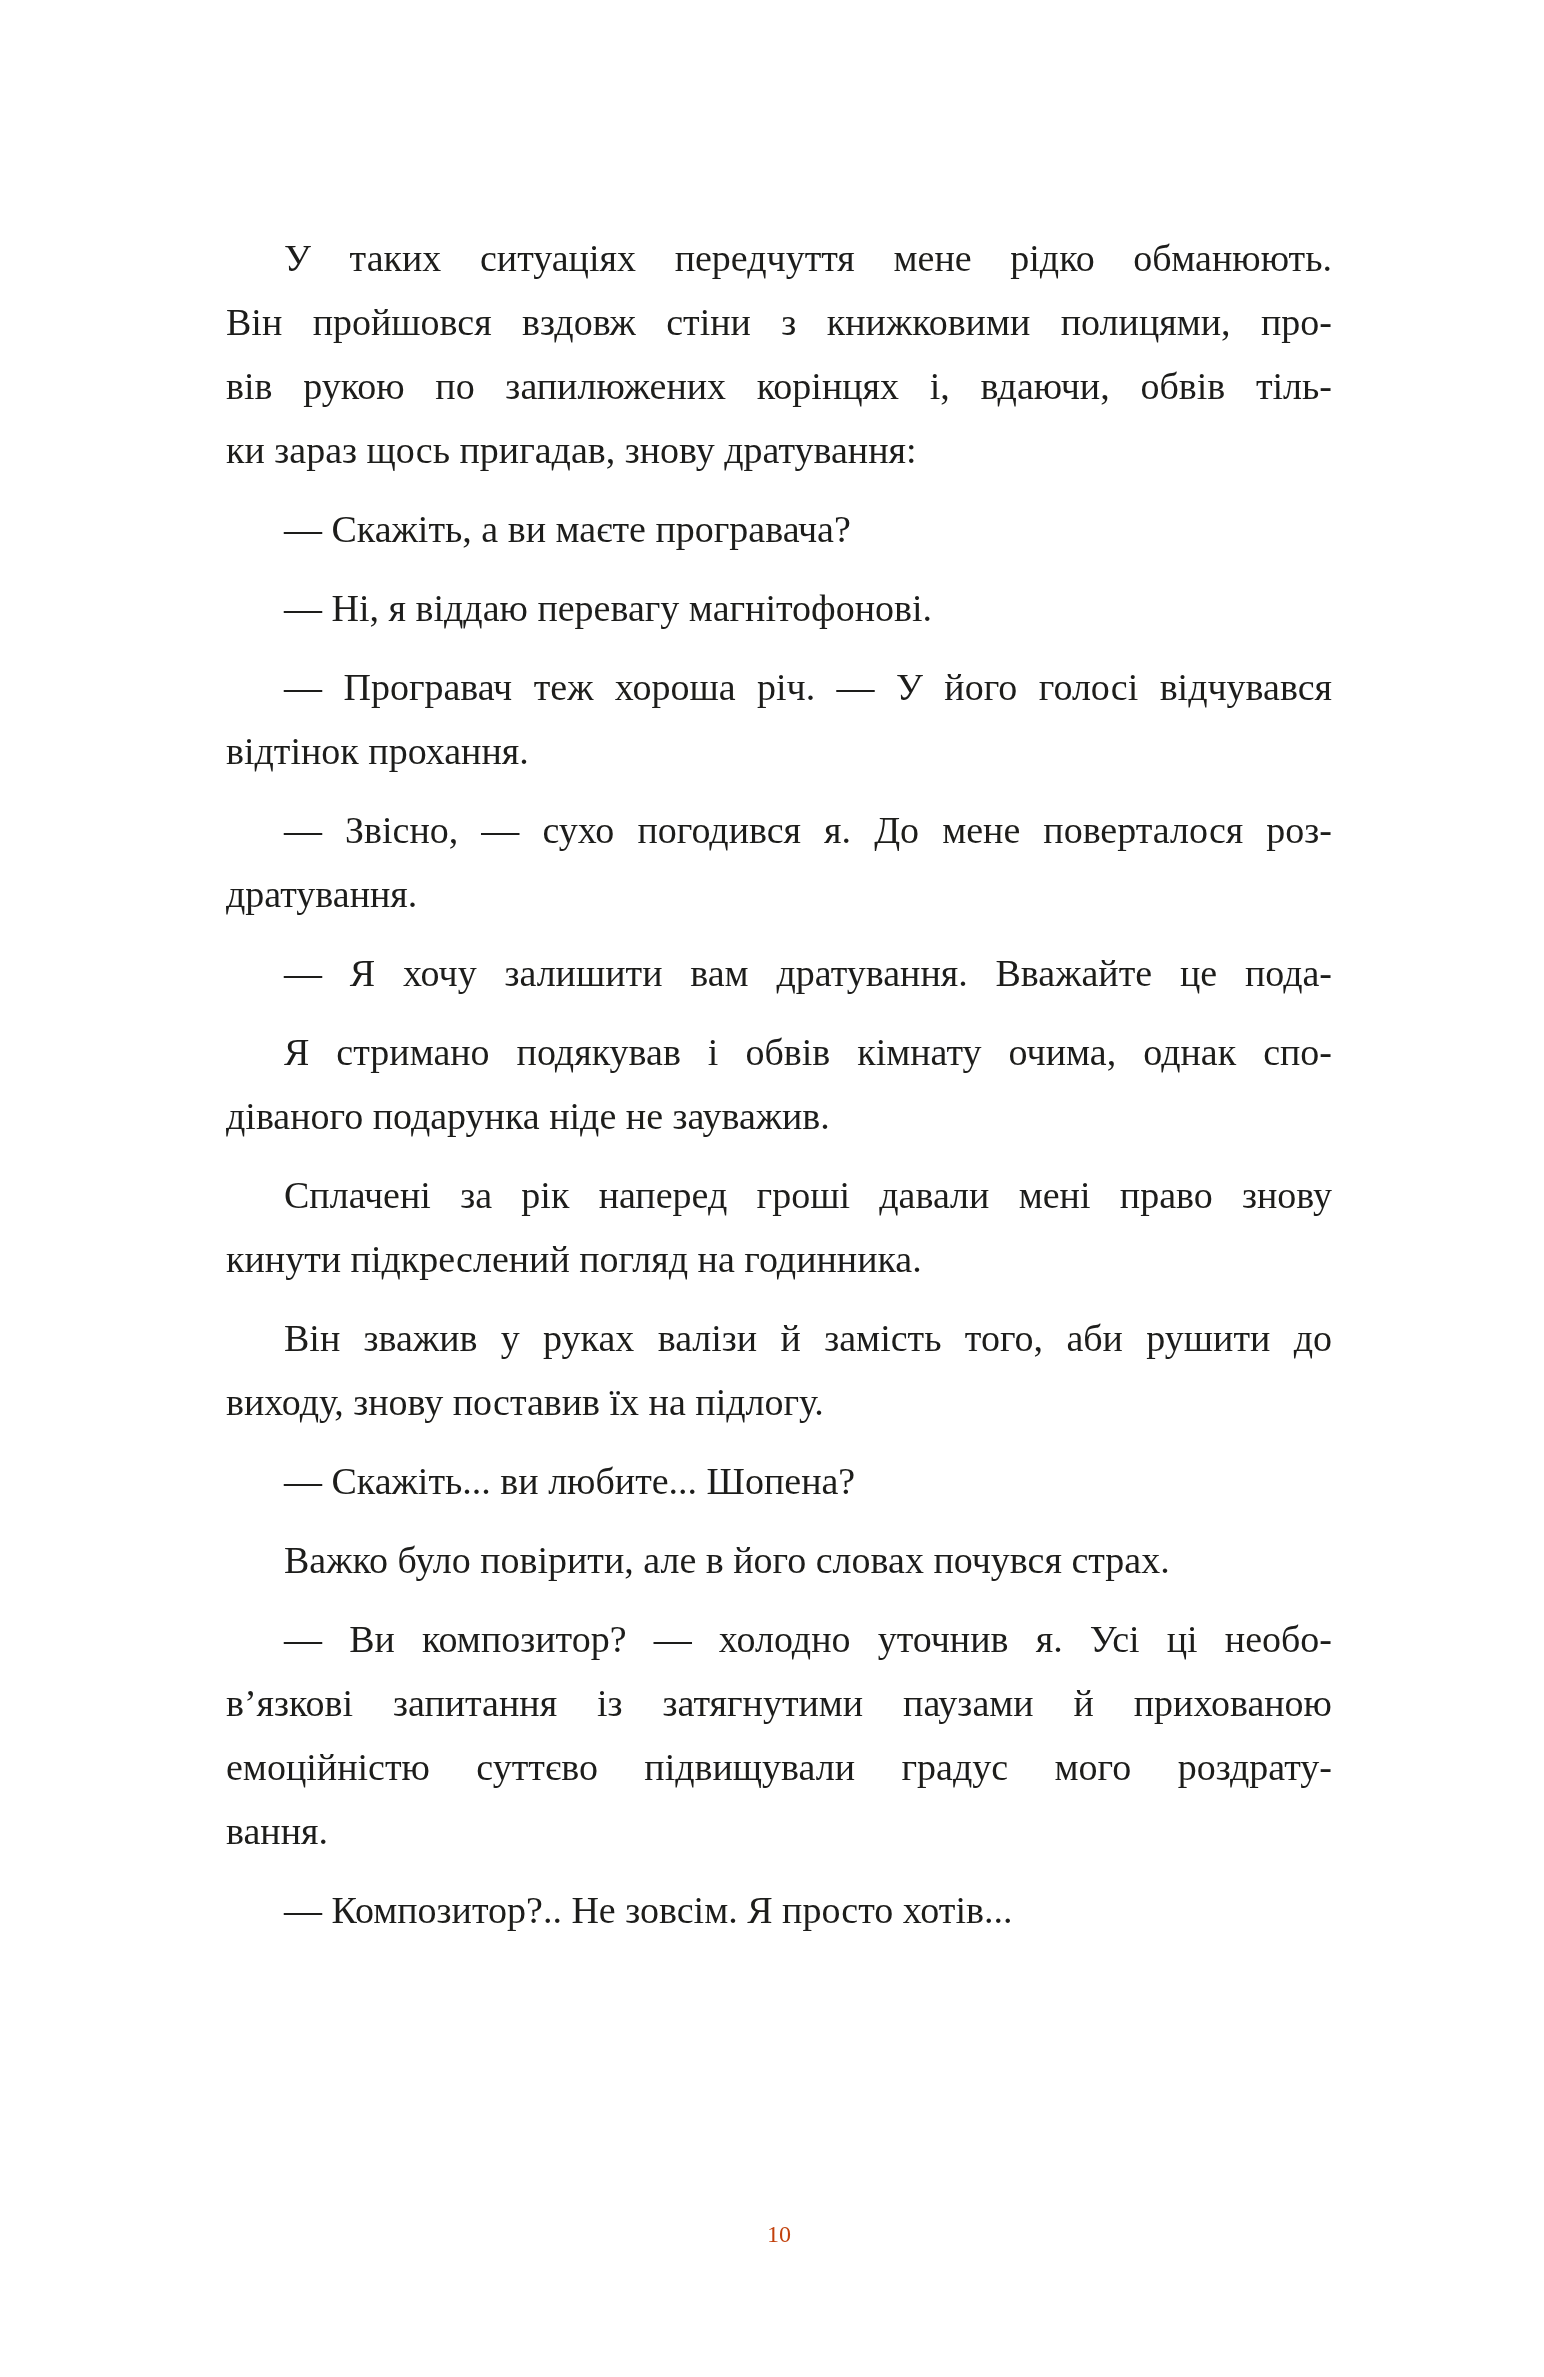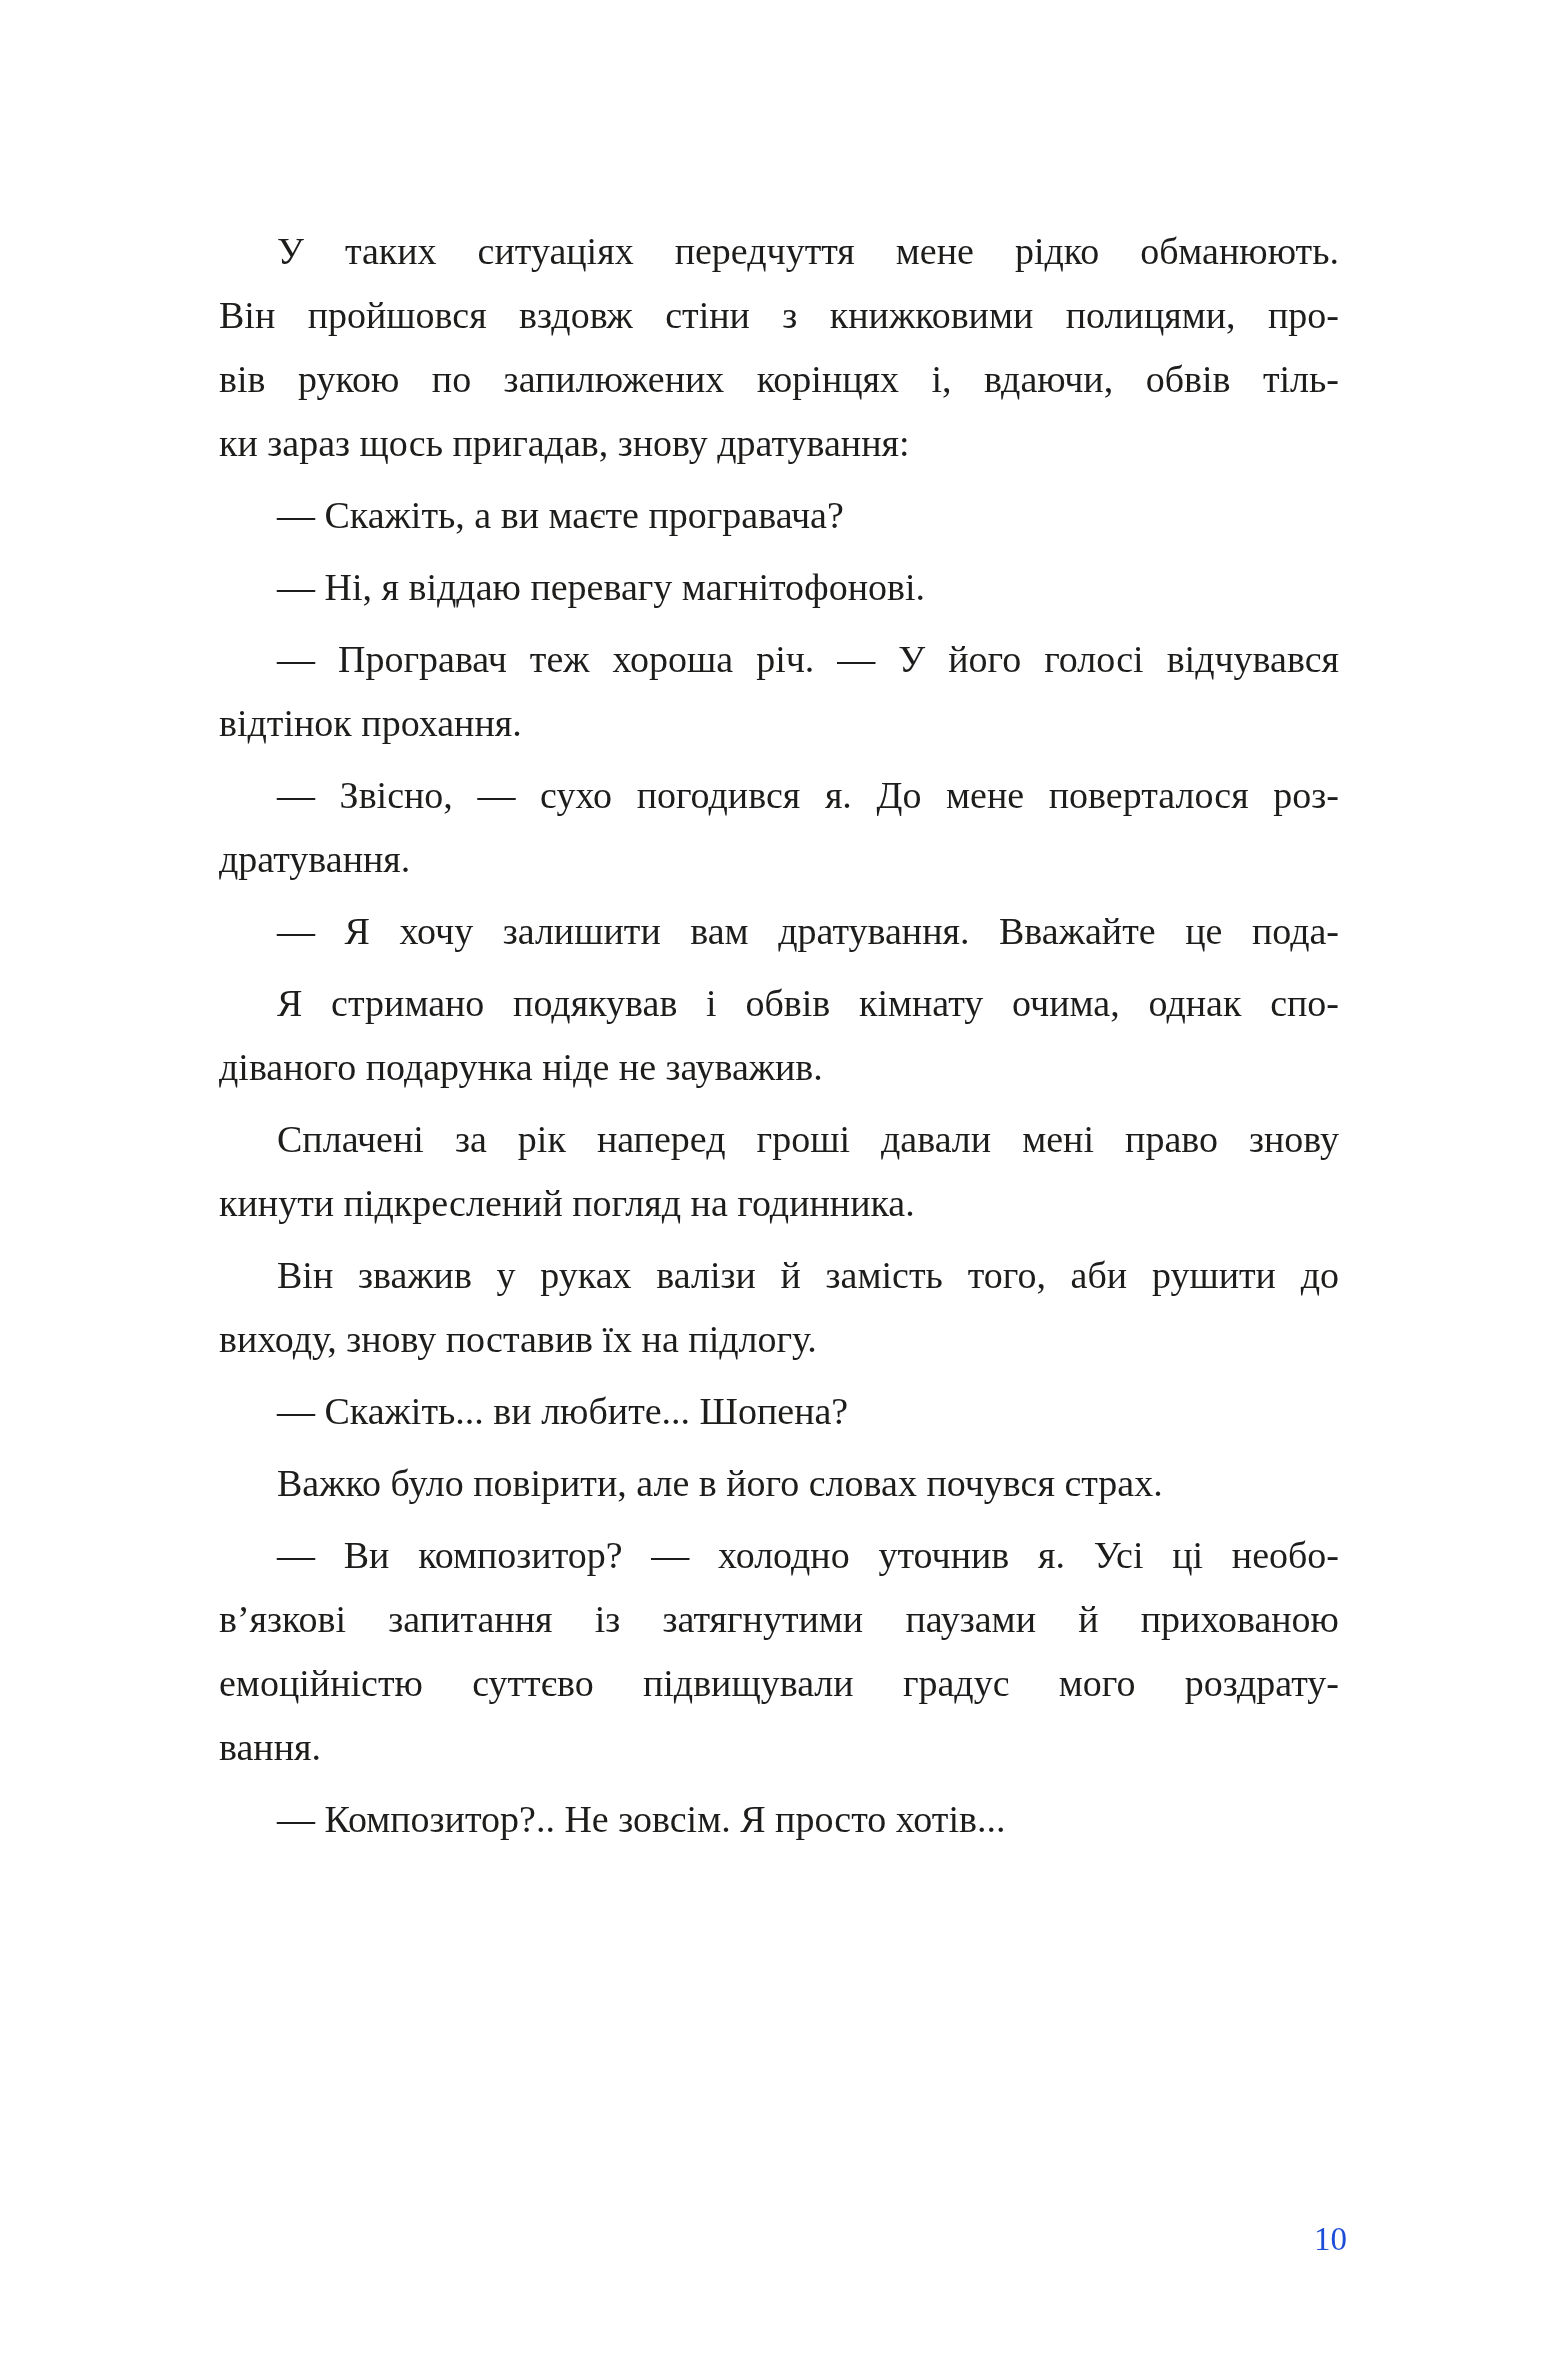--- a/index.html
+++ b/index.html
@@ -18,41 +18,41 @@
   }
   .text-block {
     position: absolute;
     left: 211px;
     top: 211px;
     width: 1136px;
     font-size: 38px;
     line-height: 64px;
   }
   .paragraph {
-    margin: 8px;
+    margin: 15px;
     padding: 0;
   }
   .line {
     text-align: justify;
     text-align-last: justify;
   }
   .line.first {
     text-indent: 58px;
   }
   .line.last {
     text-align-last: left;
   }
   .page-number {
     position: absolute;
     top: 2221px;
     left: 211px;
     width: 1136px;
-    text-align: right;
-    font-size: 33px;
-    color: #1d4ed8;
+    text-align: center;
+    font-size: 24px;
+    color: #c2410c;
   }
 </style>
 </head>
 <body>
 
 <div class="page">
   <div class="text-block">
       <div class="paragraph">
         <div class="line first">У таких ситуаціях передчуття мене рідко обманюють.</div>
         <div class="line">Він пройшовся вздовж стіни з книжковими полицями, про-</div>

